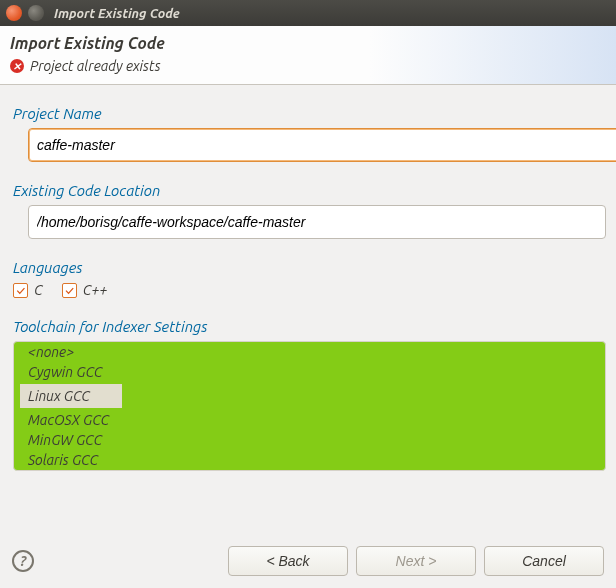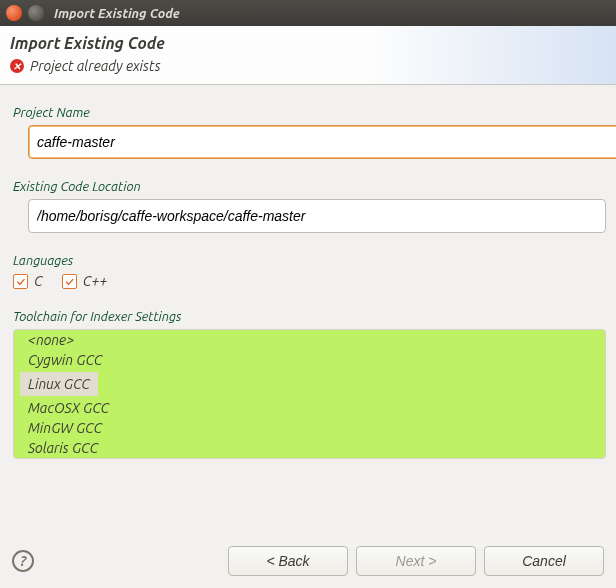--- a/index.html
+++ b/index.html
@@ -36,21 +36,21 @@
     padding: 8px 10px 10px 10px;
   }
   .header-title { font-size: 16px; font-weight: bold; color: #3d3b36; margin-bottom:6px;}
   .header-err { display:flex; align-items:center; gap:6px; font-size:14px; color:#3d3b36;}
   .err-icon {
     width:14px;height:14px;border-radius:50%;
     background:#d82e26;color:#fff;font-size:10px;
     display:flex;align-items:center;justify-content:center;font-weight:bold;
   }
   .content { padding: 20px 10px 10px 13px; }
-  .field-label { font-size:13px; color:#14532d; margin-bottom:6px;}
+  .field-label { font-size:15px; color:#0369a1; margin-bottom:6px;}
   .text-input {
     width: 100%; height:30px;
     border:1px solid #c0bbb2; border-radius:4px;
     padding:16px 8px; font-size:14px; background:#fff;margin-left:15px;
   }
   .text-input.highlighted { border:1px solid #e08e3a; box-shadow:0 0 0 1px #f4b97a inset;}
   .row { display:flex; align-items:center;}
   .btn {
     background: linear-gradient(#fafaf8, #eeece6);
     border:1px solid #bdb8ae; border-radius:4px;
@@ -63,33 +63,33 @@
     border:1px solid #b85621; color:#fff;
   }
   .group { margin-bottom: 20px; }
   .check { display:inline-flex; align-items:center; gap:6px; margin-right:16px; font-size:14px;}
   .cb {
     width:15px;height:15px;border:1px solid #dd752a;border-radius:2px;
     display:inline-flex;align-items:center;justify-content:center;
     color:#dd5a1a;font-size:12px;font-weight:bold;background:#fff;
   }
   .toolchain-list {
-    background:#bef264; border:1px solid #d6d2c9; border-radius:4px;
+    background:#84cc16; border:1px solid #d6d2c9; border-radius:4px;
     margin-top:6px; padding:0;
   }
   .toolchain-item {
     padding: 4px 8px;
     font-size: 14px;
     cursor: default;
   }
   .toolchain-item.selected {
     background: #e2decf;
     display: inline-block;
     margin: 0 0 0 0;
-    padding-right: 8px;
+    padding-right: 32px;
   }
   .tc-row { padding:2px 6px; }
   .footer {
     position:absolute; left:0; right:0; bottom:12px;
     display:flex; align-items:center; padding:0 12px; gap:8px;
   }
   .help-icon {
     width:22px;height:22px;border:2px solid #7a766d;border-radius:50%;
     display:flex;align-items:center;justify-content:center;
     color:#7a766d;font-weight:bold;font-size:14px;margin-right:auto;

